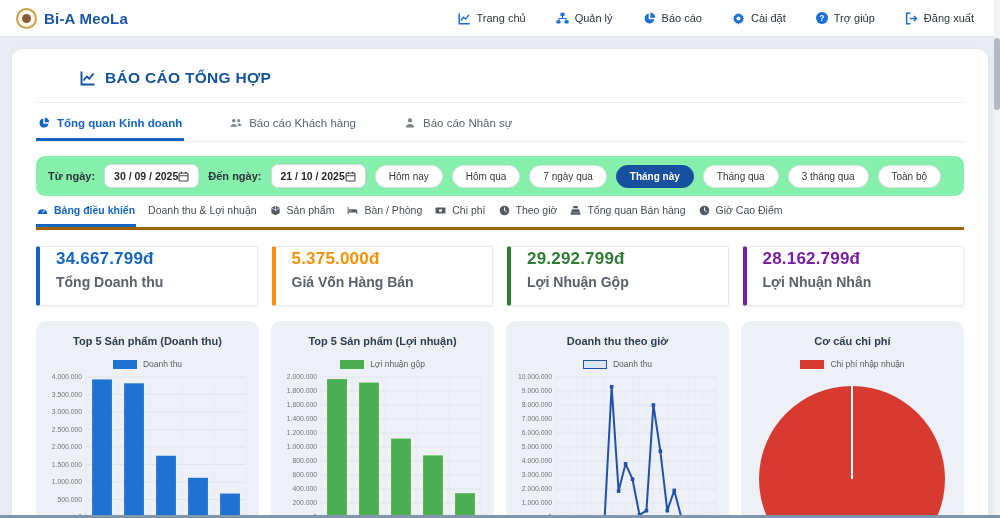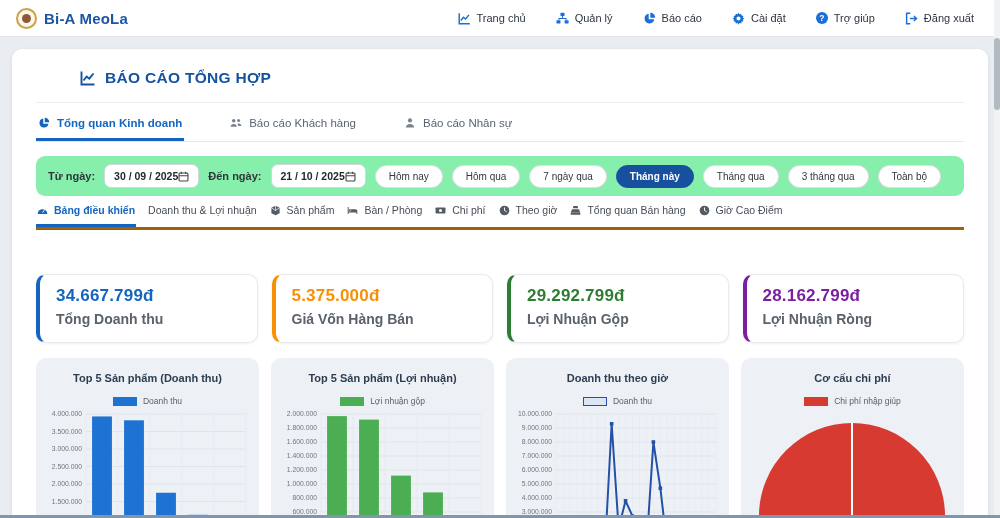--- a/index.html
+++ b/index.html
@@ -46,21 +46,21 @@
   
   .subtabs { display:flex; gap:11px; border-bottom:3px solid #a16207; }
   .subtab { display:flex; align-items:center; gap:6px; padding:8px 1px 8px 1px;
     font-size:10.5px; color:#474d55; cursor:pointer; border-bottom:3px solid transparent; }
   .subtab .ic { width:11px; height:11px; color:#555b63; }
   .subtab.active { color:#1565c0; font-weight:bold; border-bottom-color:#1565c0; }
   .subtab.active .ic { color:#1565c0; }
   
   .kpi-row { display:flex; gap:14px; margin-top:16px; }
   .kpi { flex:1; background:#fff; border:1px solid #e9eaec; border-left:4px solid #999;
-    border-radius:10px; padding:11px 16px 15px 16px; box-shadow:0 1px 3px rgba(20,40,80,.07);margin-top:28px; }
+    border-radius:2px; padding:2px 16px 15px 16px; box-shadow:0 1px 3px rgba(20,40,80,.07); }
   .kpi-value { font-size:17px; font-weight:bold; letter-spacing:.2px; }
   .kpi-label { font-size:14px; color:#5b626b; margin-top:5px;font-weight:bold; }
   
   .charts-row { display:flex; gap:12px; margin-top:15px; }
   .chart-card { flex:1; background:#edf1f6; border-radius:10px; padding:14px 8px 0 8px; height:230px; overflow:hidden; }
   .chart-title { text-align:center; font-size:11px; font-weight:bold; color:#2e3d50; }
   .chart-legend { display:flex; align-items:center; justify-content:center; gap:6px;
     margin-top:12px; font-size:8.5px; color:#5a6068; }
   .legend-swatch { width:24px; height:9px; display:inline-block; }
   .chart-plot { margin-top:4px; }
@@ -288,21 +288,21 @@
     <div class="kpi" style="border-left-color: rgb(247, 144, 9);">
       <div class="kpi-value" style="color: rgb(247, 144, 9);">5.375.000đ</div>
       <div class="kpi-label">Giá Vốn Hàng Bán</div>
     </div>
     <div class="kpi" style="border-left-color: rgb(46, 125, 50);">
       <div class="kpi-value" style="color: rgb(46, 125, 50);">29.292.799đ</div>
       <div class="kpi-label">Lợi Nhuận Gộp</div>
     </div>
     <div class="kpi" style="border-left-color: rgb(123, 31, 162);">
       <div class="kpi-value" style="color: rgb(123, 31, 162);">28.162.799đ</div>
-      <div class="kpi-label">Lợi Nhuận Ròng</div>
+      <div class="kpi-label">Lợi Nhuận Nhân</div>
     </div>
   </div>
 
   <div class="charts-row">
     <div class="chart-card">
       <div class="chart-title">Top 5 Sản phẩm (Doanh thu)</div>
       <div class="chart-legend">
         <span class="legend-swatch" style="background: rgb(30, 115, 210);"></span>
         <span>Doanh thu</span>
       </div>
@@ -451,21 +451,21 @@
             <rect x="151.50434782608693" y="135.89999999999998" width="3.6" height="3.6" fill="#2350a8"></rect>
             <rect x="158.46086956521737" y="115.60000000000001" width="3.6" height="3.6" fill="#2350a8"></rect>
             <rect x="165.4173913043478" y="142.2" width="3.6" height="3.6" fill="#2350a8"></rect>
           </svg>
         </div>
     </div>
     <div class="chart-card">
       <div class="chart-title">Cơ cấu chi phí</div>
       <div class="chart-legend">
         <span class="legend-swatch" style="background: rgb(214, 58, 48);"></span>
-        <span>Chi phí nhập giúp</span>
+        <span>Chi phí nhập nhuận</span>
       </div>
       <div class="chart-plot">
           <svg width="207" height="165" viewBox="0 0 207 165">
             <circle cx="103" cy="106" r="93" fill="#d63a30"></circle>
             <line x1="103" y1="106" x2="103" y2="13" stroke="#fff" stroke-width="2"></line>
           </svg>
         </div>
     </div>
   </div>
 </main>

